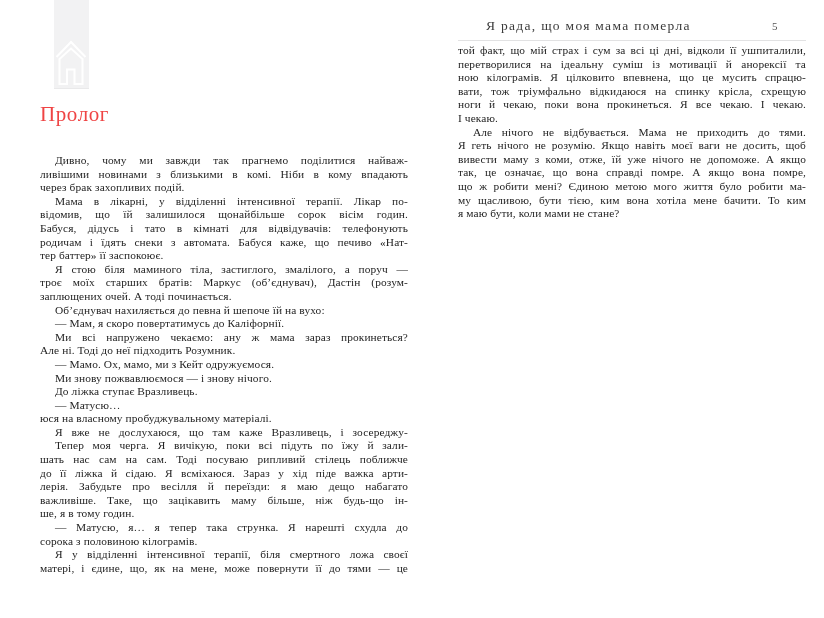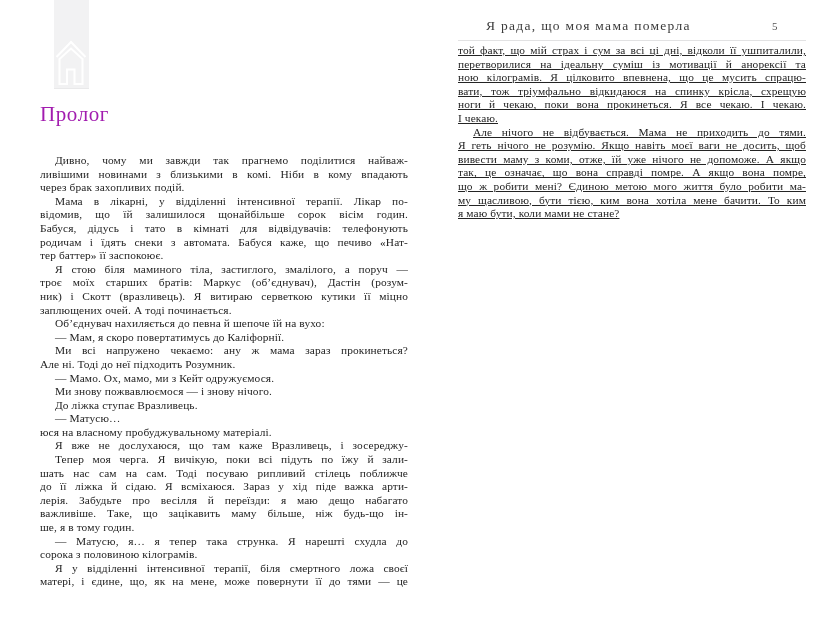--- a/index.html
+++ b/index.html
@@ -14,21 +14,21 @@
   
   .ribbon {
     position:absolute; left:54px; top:0; width:35px; height:88px;
     background:#f2f2f3;
     border-bottom:1px solid #e9e9ea;
   }
   .ribbon svg { display:block; }
   
   .chapter-heading {
     position:absolute; left:40px; top:88px;
-    font-size:21px; letter-spacing:0.6px; color:#a21caf;
+    font-size:21px; letter-spacing:0.6px; color:#ef4444;
     font-weight:normal;
   }
   
   .running-header {
     position:absolute; left:458px; top:18px; width:348px;
     text-align:left;
     font-size:13.5px; letter-spacing:1.3px; color:#3a3a3a;
     padding-left:28px; box-sizing:border-box;
   }
   .page-number {
@@ -40,21 +40,21 @@
     background:#e2e2e3;
   }
   
   .text-col {
     position:absolute;
     font-size:11.4px;
     line-height:13.6px;
     color:#242424;
   }
   .text-col.left  { left:40px;  top:154px; width:368px; }
-  .text-col.right { left:458px; top:44px;  width:348px;text-decoration:underline; }
+  .text-col.right { left:458px; top:44px;  width:348px; }
   .line {
     height:13.6px; overflow:hidden;
     text-align:justify;
     text-align-last:justify;
     letter-spacing:0.1px;
   }
   .line.end    { text-align-last:left; }
   .line.indent { text-indent:15px; }
 </style>
 </head>
@@ -75,21 +75,20 @@
       <div class="line indent">Дивно, чому ми завжди так прагнемо поділитися найваж-</div>
       <div class="line">ливішими новинами з близькими в комі. Ніби в кому впадають</div>
       <div class="line end">через брак захопливих подій.</div>
       <div class="line indent">Мама в лікарні, у відділенні інтенсивної терапії. Лікар по-</div>
       <div class="line">відомив, що їй залишилося щонайбільше сорок вісім годин.</div>
       <div class="line">Бабуся, дідусь і тато в кімнаті для відвідувачів: телефонують</div>
       <div class="line">родичам і їдять снеки з автомата. Бабуся каже, що печиво «Нат-</div>
       <div class="line end">тер баттер» її заспокоює.</div>
       <div class="line indent">Я стою біля маминого тіла, застиглого, змалілого, а поруч —</div>
       <div class="line">троє моїх старших братів: Маркус (об’єднувач), Дастін (розум-</div>
-      <div class="line">ник) і Скотт (вразливець). Я витираю серветкою кутики її міцно</div>
       <div class="line end">заплющених очей. А тоді починається.</div>
       <div class="line indent end">Об’єднувач нахиляється до певна й шепоче їй на вухо:</div>
       <div class="line indent end">— Мам, я скоро повертатимусь до Каліфорнії.</div>
       <div class="line indent">Ми всі напружено чекаємо: ану ж мама зараз прокинеться?</div>
       <div class="line end">Але ні. Тоді до неї підходить Розумник.</div>
       <div class="line indent end">— Мамо. Ох, мамо, ми з Кейт одружуємося.</div>
       <div class="line indent end">Ми знову пожвавлюємося — і знову нічого.</div>
       <div class="line indent end">До ліжка ступає Вразливець.</div>
       <div class="line indent end">— Матусю…</div>
       <div class="line end">юся на власному пробуджувальному матеріалі.</div>

